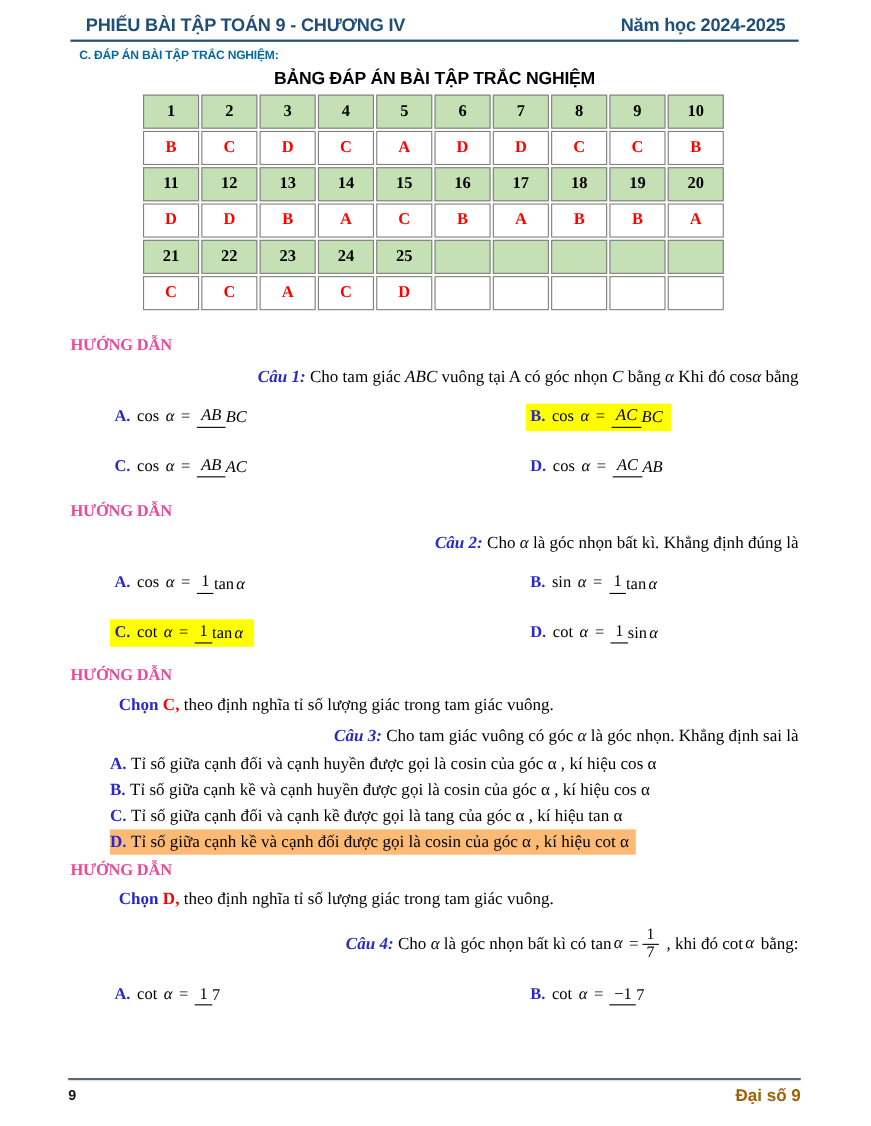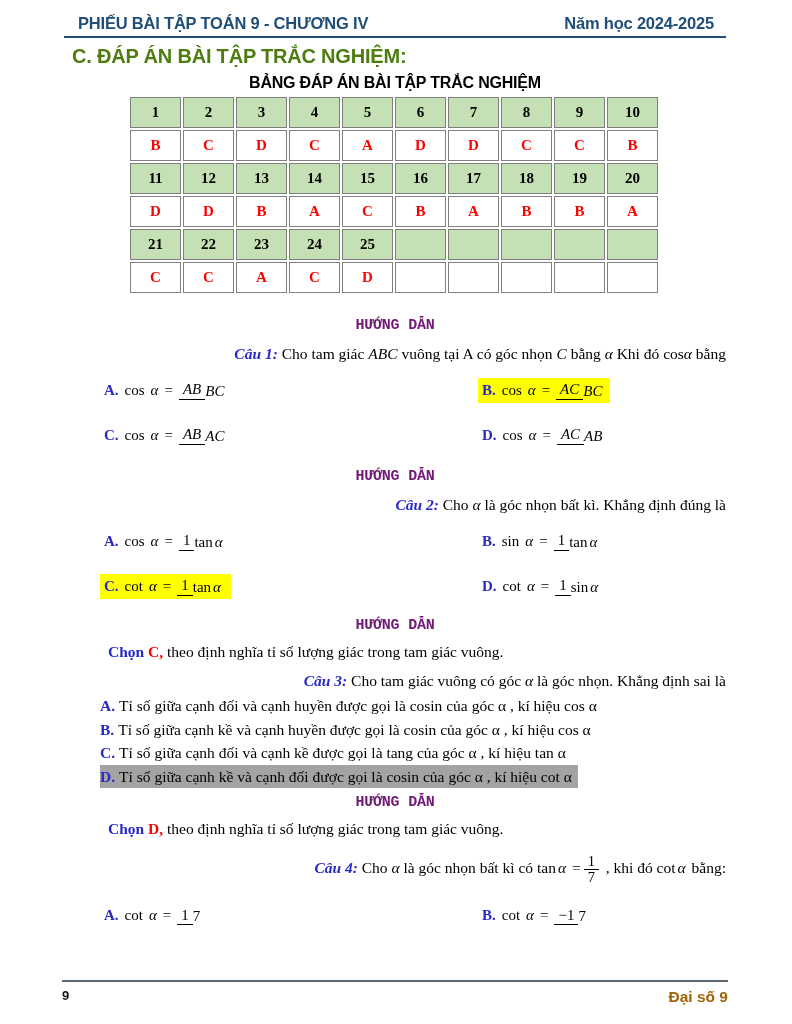--- a/index.html
+++ b/index.html
@@ -7,33 +7,33 @@
     font-family:"Liberation Serif", serif; color:#000; }
   .page { position:relative; width:792px; height:880px; padding:14px 66px 0 64px; }
 
   
   .hdr { display:flex; justify-content:space-between; align-items:flex-end;
     border-bottom:2.5px solid #1f4e79; padding:0 12px 3px 14px; }
   .hdr span { font-family:"Liberation Sans", sans-serif; font-weight:bold;
     font-size:16.5px; color:#1f4e79; letter-spacing:-0.2px; }
 
   .sec-head { margin-top:7px; font-family:"Liberation Sans", sans-serif;
-    font-weight:bold; font-size:20px; color:#4d7c0f; padding-left:8px; letter-spacing:-0.2px; }
+    font-weight:bold; font-size:11px; color:#0369a1; padding-left:8px; letter-spacing:-0.2px; }
 
   .tbl-title { margin-top:6px; text-align:center; font-weight:bold; font-size:16px;
     font-family:"Liberation Sans", sans-serif; letter-spacing:-0.2px; }
 
   table.anskey { border-collapse:separate; border-spacing:2.5px; width:532px; margin:3px 0 0 64px; }
   table.anskey td { border:1px solid #7f7f7f; width:51px; height:31px; text-align:center;
     font-weight:bold; font-size:15px; }
   table.anskey td.num { background:#c5e0b4; color:#000; }
   table.anskey td.ans { background:#ffffff; color:#ff0000; }
 
-  .guide { text-align:center; font-family:Liberation Mono, monospace; font-weight:bold;
-    font-size:15px; color:#701a75; letter-spacing:-0.2px; }
+  .guide { font-family:Liberation Serif, serif; font-weight:bold;
+    font-size:15px; color:#ec4899; letter-spacing:-0.2px; }
   .g1 { margin-top:22px; } .g2 { margin-top:10px; } .g3 { margin-top:8px; } .g4 { margin-top:6px; }
 
   .qline { font-size:15.5px; margin-top:9px; line-height:21px;text-align:right; }
   .qlabel { color:#2929c8; font-weight:bold; font-style:italic; }
   .it { font-style:italic; }
   .var { font-style:italic; padding:0 2px; }
 
   .sol { font-size:15.5px; margin-top:9px; padding-left:44px; }
   .sol .chon { color:#2929c8; font-weight:bold; }
   .sol .letter { color:#ff0000; font-weight:bold; }
@@ -47,21 +47,21 @@
     vertical-align:middle; line-height:1.1; margin-left:2px; }
   .frac .top { border-bottom:1px solid #000; padding:0 4px 1px 4px; }
   .frac .bot { padding-top:1px; }
   .hl { background:#ffff00; padding:3px 8px 3px 4px; display:inline-flex; align-items:center; }
   .nohl { padding:3px 8px 3px 4px; display:inline-flex; align-items:center; }
 
   
   .sent-opts { padding-left:36px; margin-top:3px; }
   .sent { font-size:15.5px; line-height:23.5px; }
   .sent .opt-label { margin-right:4px; }
-  .sent.hl-line { background:#a3a3a3; display:inline-block; padding-right:6px; }
+  .sent.hl-line { background:#fdba74; display:inline-block; padding-right:6px; }
 
   .inline-frac { display:inline-flex; flex-direction:column; align-items:center;
     vertical-align:middle; line-height:1.05; font-size:14.5px; margin:0 3px; }
   .inline-frac .top { border-bottom:1px solid #000; padding:0 4px; }
 
   
   .footer { position:absolute; left:62px; right:64px; top:980px;
     border-top:2.5px solid #5b6770; padding-top:6px;
     display:flex; justify-content:space-between; }
   .footer .pg { font-family:"Liberation Sans", sans-serif; font-weight:bold; font-size:13px; color:#111; }

